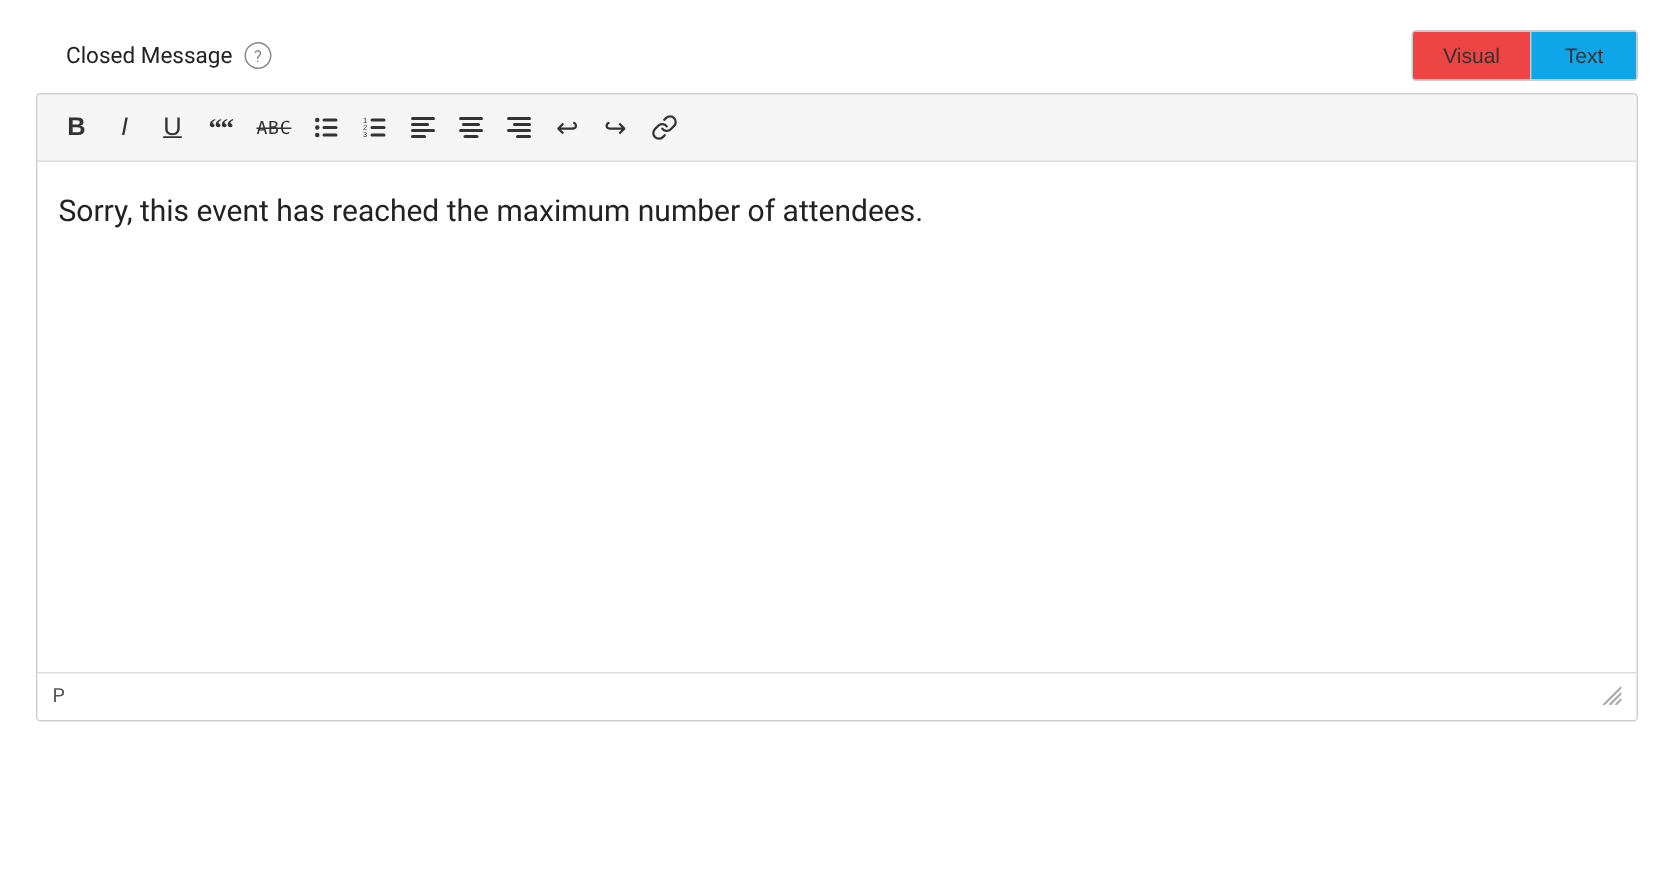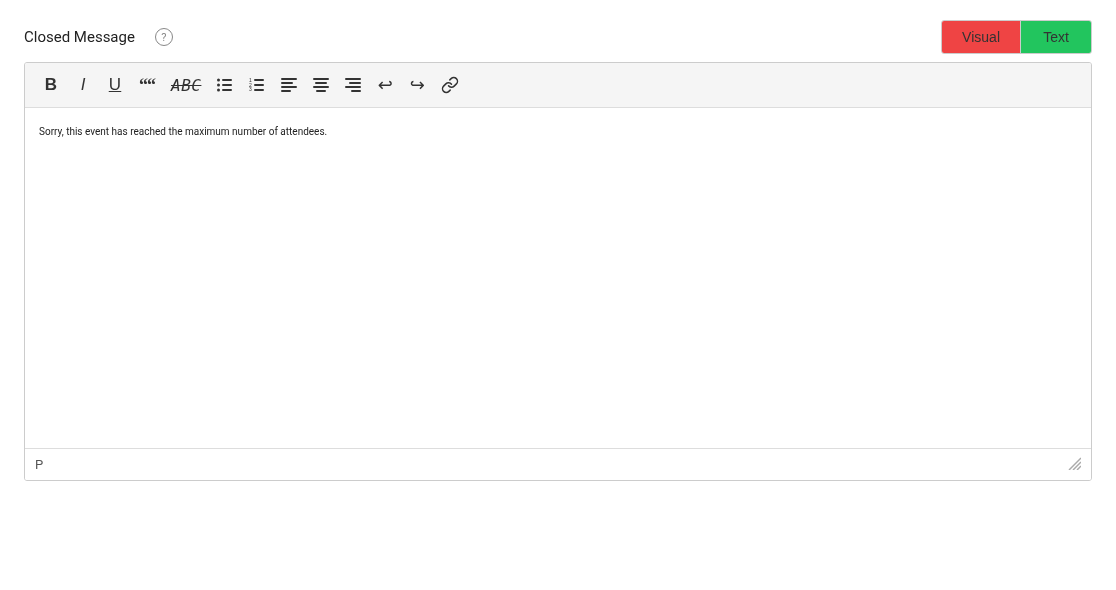--- a/index.html
+++ b/index.html
@@ -20,21 +20,22 @@
     .header-row {
       display: flex;
       align-items: center;
       justify-content: space-between;
       margin-bottom: 8px;
     }
 
     .label-area {
       display: flex;
       align-items: center;
-      gap: 20px;
+      gap: 8px;
+      margin-left: 20px;
     }
 
     .field-label {
       font-size: 15px;
       color: #222;
     }
 
     .help-icon {
       width: 18px;
       height: 18px;
@@ -53,21 +54,21 @@
       display: flex;
       border: 1px solid #ccc;
       border-radius: 3px;
       overflow: hidden;
     }
 
     .tab-btn {
       padding: 8px 20px;
       font-size: 14px;
       color: #333;
-      background: #22c55e;
+      background: #0ea5e9;
       border: none;
       cursor: pointer;
       border-right: 1px solid #ccc;
       min-width: 70px;
       text-align: center;
     }
 
     .tab-btn:last-child {
       border-right: none;
     }
@@ -130,21 +131,21 @@
 
     .toolbar-btn.strikethrough {
       text-decoration: line-through;
       font-size: 13px;
       letter-spacing: 0.5px;
     }
 
     .editor-content {
       min-height: 340px;
       padding: 16px 14px;
-      font-size: 10px;
+      font-size: 20px;
       color: #222;
       background: #fff;
       outline: none;
       line-height: 1.6;
     }
 
     .editor-footer {
       background: #fff;
       border-top: 1px solid #ddd;
       padding: 6px 10px;
@@ -184,21 +185,21 @@
     <button class="toolbar-btn bold" title="Bold">
         <b>B</b>
       </button>
     <button class="toolbar-btn italic" title="Italic">
         <i>I</i>
       </button>
     <button class="toolbar-btn underline" title="Underline">
         <u>U</u>
       </button>
     <button class="toolbar-btn blockquote" title="Blockquote" style="font-size:18px; font-family: Georgia, serif; font-weight: bold; letter-spacing:-1px;">““</button>
-    <button class="toolbar-btn strikethrough" title="Strikethrough" style="font-size:16px; letter-spacing:0.5px; text-decoration: line-through; font-family: monospace; font-style: italic;">ABC</button>
+    <button class="toolbar-btn strikethrough" title="Strikethrough" style="font-size:12px; letter-spacing:0.5px; text-decoration: line-through; font-family: monospace;">ABC</button>
     <button class="toolbar-btn" title="Unordered List" style="font-size:16px;">
       <svg width="16" height="14" viewBox="0 0 16 14" fill="none" xmlns="http://www.w3.org/2000/svg">
         <circle cx="1.5" cy="2" r="1.5" fill="#333"></circle>
         <rect x="5" y="1" width="10" height="2" rx="1" fill="#333"></rect>
         <circle cx="1.5" cy="7" r="1.5" fill="#333"></circle>
         <rect x="5" y="6" width="10" height="2" rx="1" fill="#333"></rect>
         <circle cx="1.5" cy="12" r="1.5" fill="#333"></circle>
         <rect x="5" y="11" width="10" height="2" rx="1" fill="#333"></rect>
       </svg>
     </button>

